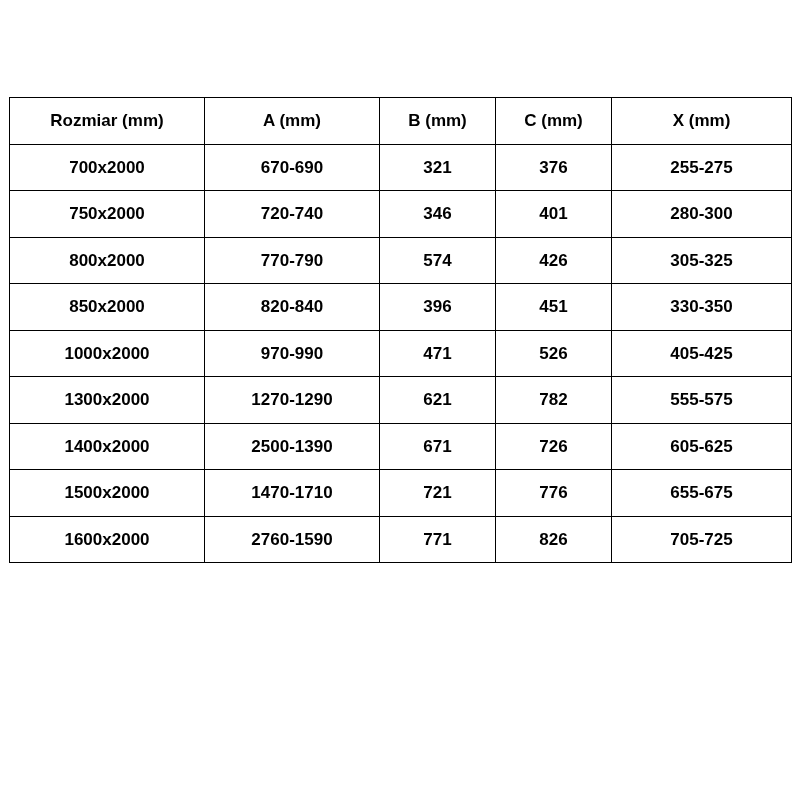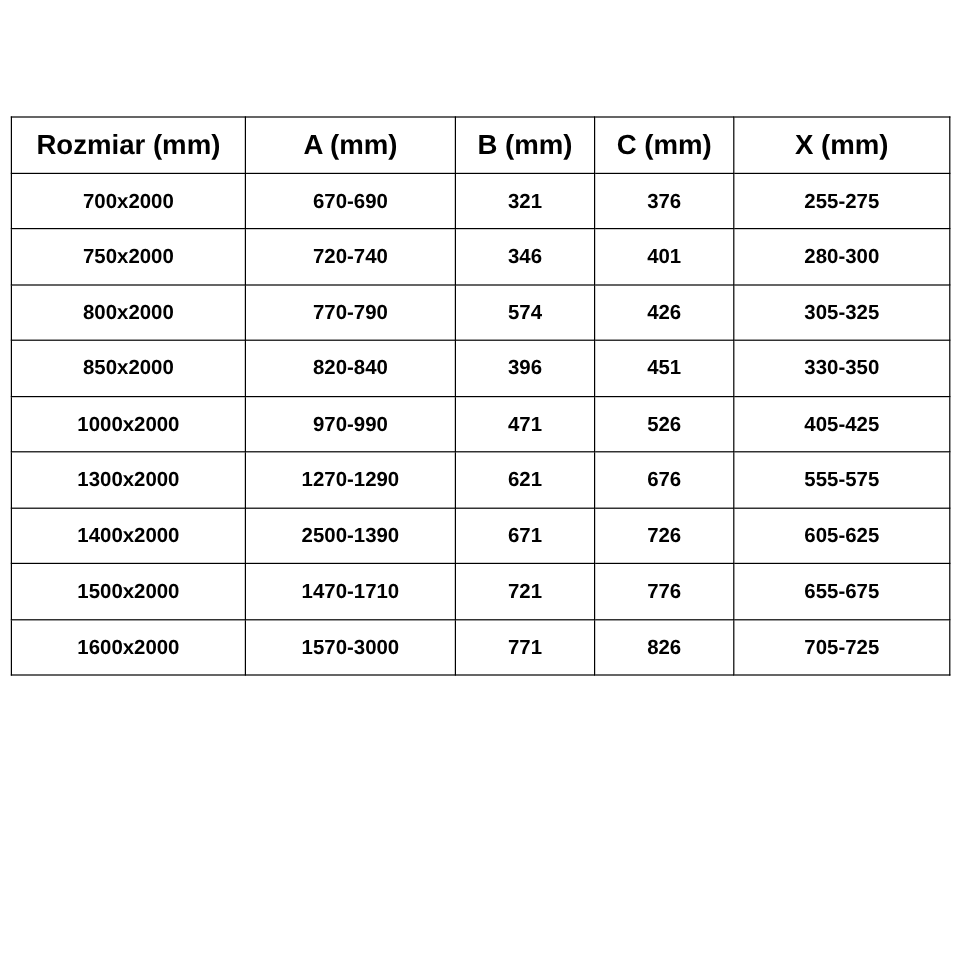--- a/index.html
+++ b/index.html
@@ -38,21 +38,21 @@
     vertical-align: middle;
     font-weight: bold;
     font-size: 17px;
     color: #000000;
     padding: 0;
     height: 45.5px;
     line-height: 45.5px;
     white-space: nowrap;
   }
   table.size-table th {
-    font-size: 23px;
+    font-size: 17px;
   }
   
   col.c0 { width: 195px; }
   col.c1 { width: 175px; }
   col.c2 { width: 116px; }
   col.c3 { width: 116px; }
   col.c4 { width: 180px; }
 </style>
 </head>
 <body>
@@ -109,40 +109,40 @@
           <td>1000x2000</td>
           <td>970-990</td>
           <td>471</td>
           <td>526</td>
           <td>405-425</td>
         </tr>
         <tr>
           <td>1300x2000</td>
           <td>1270-1290</td>
           <td>621</td>
-          <td>676</td>
+          <td>782</td>
           <td>555-575</td>
         </tr>
         <tr>
           <td>1400x2000</td>
           <td>2500-1390</td>
           <td>671</td>
           <td>726</td>
           <td>605-625</td>
         </tr>
         <tr>
           <td>1500x2000</td>
           <td>1470-1710</td>
           <td>721</td>
           <td>776</td>
           <td>655-675</td>
         </tr>
         <tr>
           <td>1600x2000</td>
-          <td>1570-3000</td>
+          <td>2760-1590</td>
           <td>771</td>
           <td>826</td>
           <td>705-725</td>
         </tr>
       </tbody>
     </table>
   </div>
 </div>
 
 </body></html>

